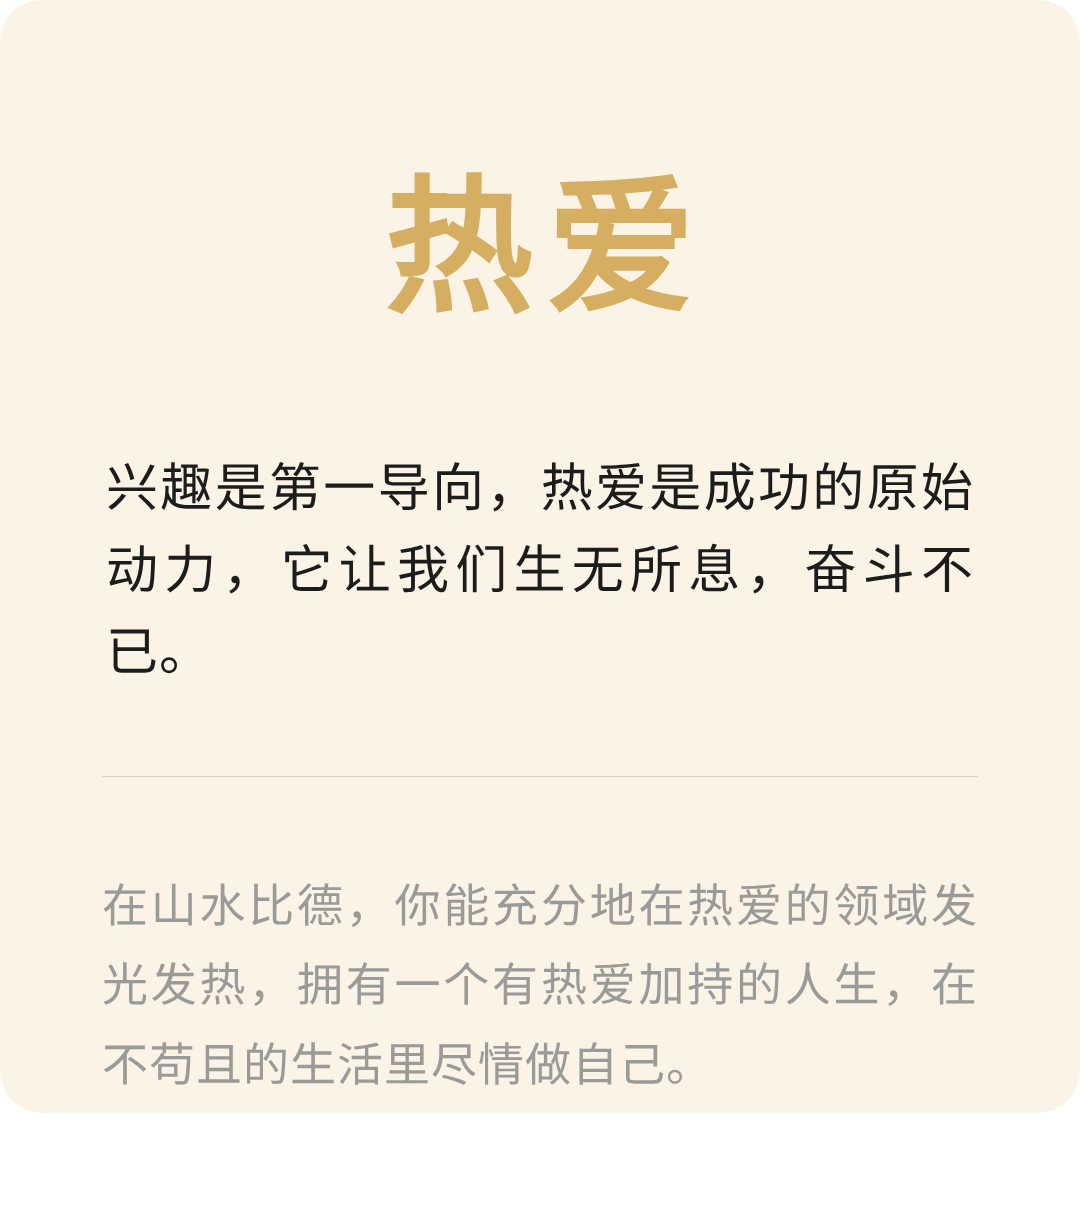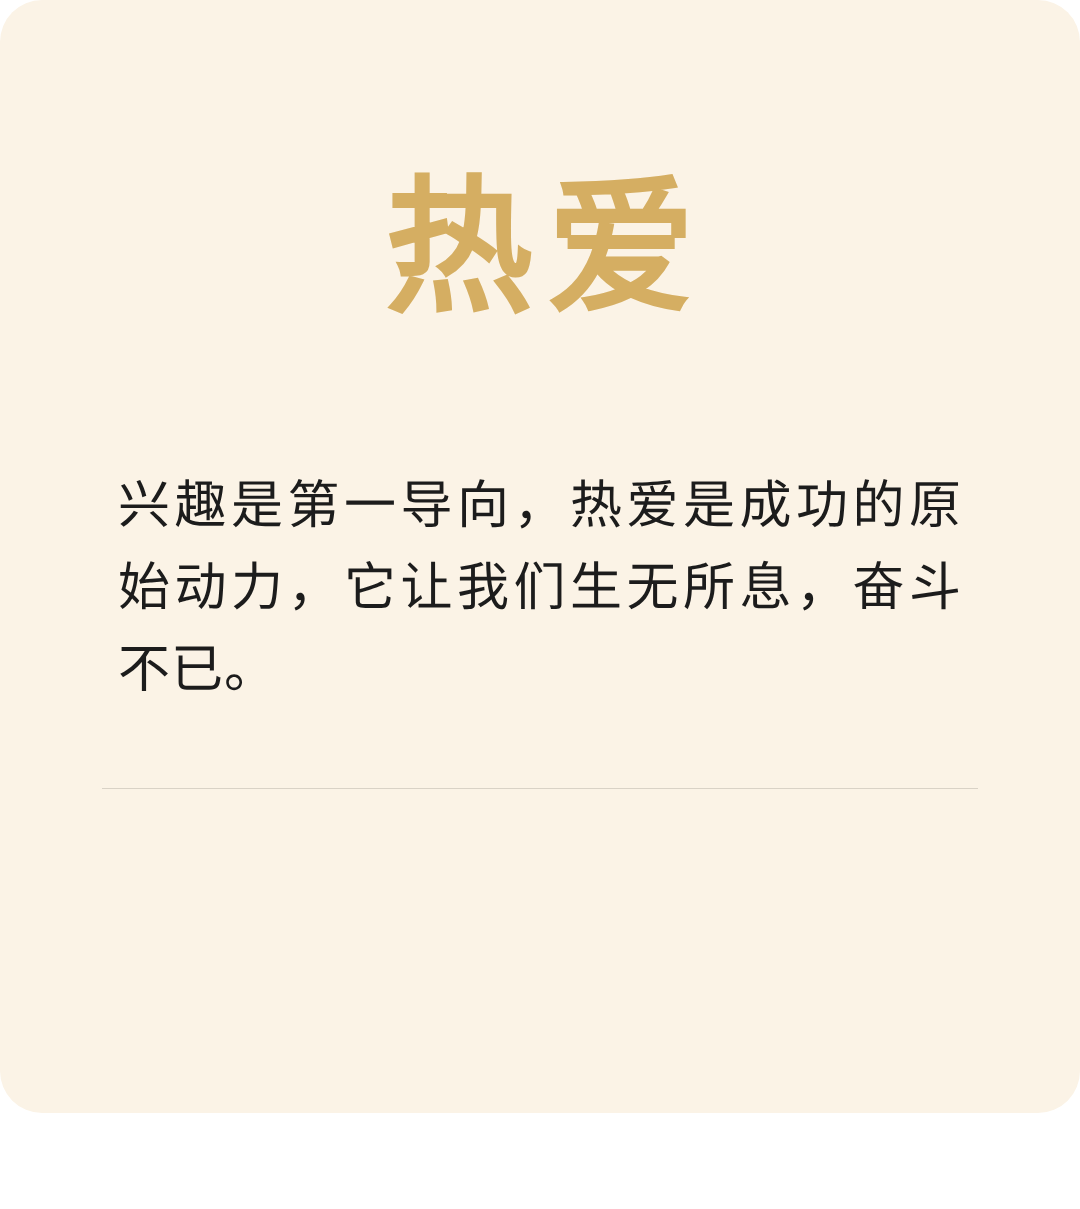--- a/index.html
+++ b/index.html
@@ -36,29 +36,30 @@
     padding-top: 168px;
     text-align: center;
     font-size: 148px;
     line-height: 1.08;
     font-weight: 700;
     letter-spacing: 14px;
     text-indent: 14px;
     color: #D5AE62;
   }
   .lede {
-    margin: 16px;
+    margin: 4px;
     padding-top: 120px;
     font-size: 52px;
     line-height: 1.58;
     font-weight: 400;
     letter-spacing: 1px;
     color: #1c1c1c;
     text-align: justify;
     text-justify: inter-ideograph;
+    font-family: Liberation Mono, monospace;
   }
   .divider {
     margin: 78px 0 0 0;
     height: 1px;
     background: #D9D2C6;
     border: 0;
   }
   .body-text {
     margin: 0;
     padding-top: 90px;
@@ -75,14 +76,15 @@
 <body>
 
 <div class="card">
   <div class="card-inner">
     <h1 class="headline">热爱</h1>
 
     <p class="lede">兴趣是第一导向，热爱是成功的原始动力，它让我们生无所息，奋斗不已。</p>
 
     <hr class="divider">
 
+    <p class="body-text">在山水比德，你能充分地在热爱的领域发光发热，拥有一个有热爱加持的人生，在不苟且的生活里尽情做自己。</p>
   </div>
 </div>
 
 </body></html>

